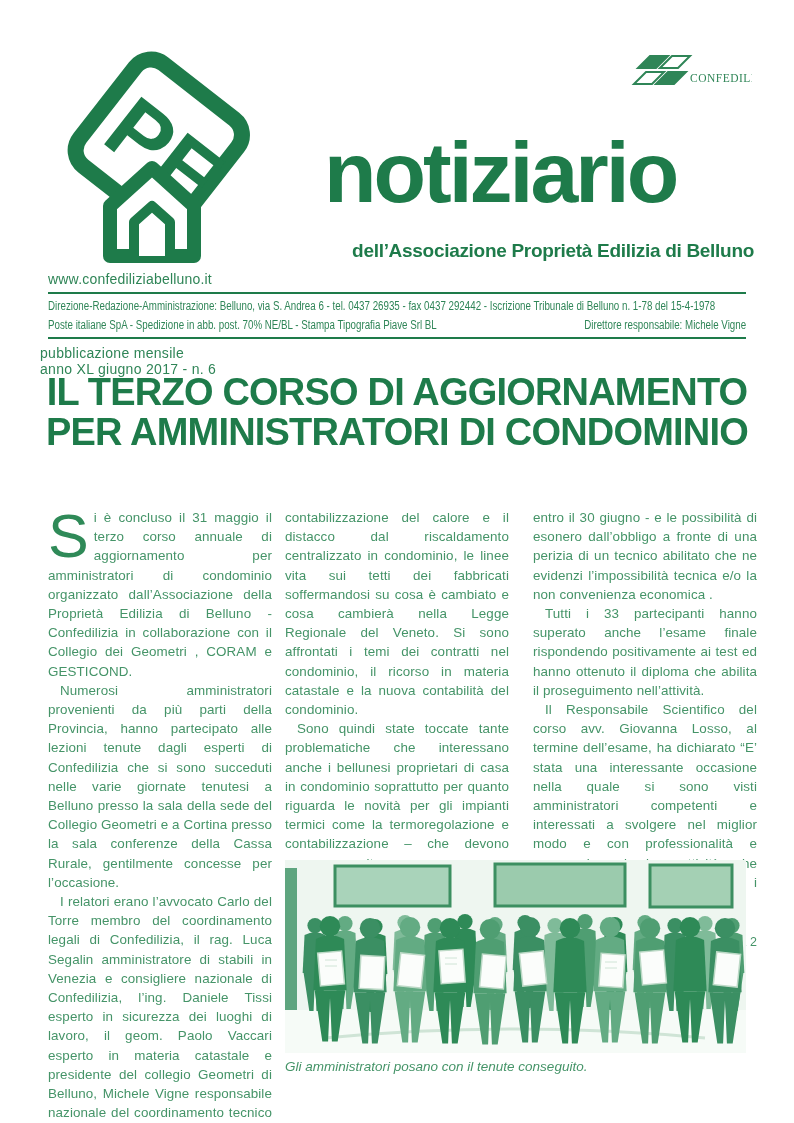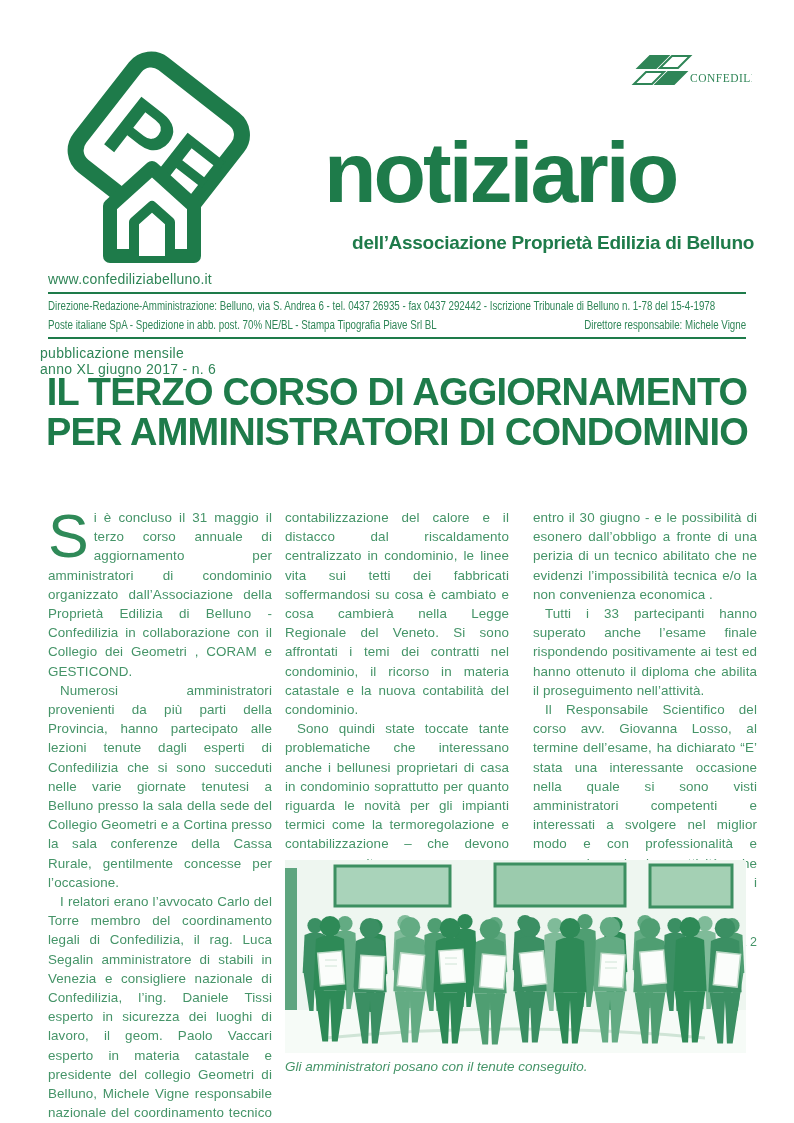--- a/index.html
+++ b/index.html
@@ -11,21 +11,21 @@
 
   
   .ape-logo { position:absolute; left:56px; top:50px; width:195px; height:218px; }
   .confed-logo { position:absolute; right:42px; top:46px; width:128px; height:50px; }
   .paper-title {
     position:absolute; right:40px; top:126px; width:430px;
     font-size:86px; font-weight:bold; letter-spacing:-3px; line-height:92px;
     color:#1e7b4a; text-align:left;
   }
   .paper-subtitle {
-    position:absolute; right:40px; top:232px; width:460px;
+    position:absolute; right:40px; top:240px; width:460px;
     font-size:19px; font-weight:bold; letter-spacing:-0.3px;
     color:#1e7b4a; text-align:right;
   }
   .website {
     position:absolute; left:48px; top:271px;
     font-size:14px; color:#2f8557; letter-spacing:0.2px;
   }
   .rule { position:absolute; left:48px; width:698px; height:2px; background:#1e7b4a; }
   .rule-1 { top:292px; } .rule-2 { top:337px; }
 

